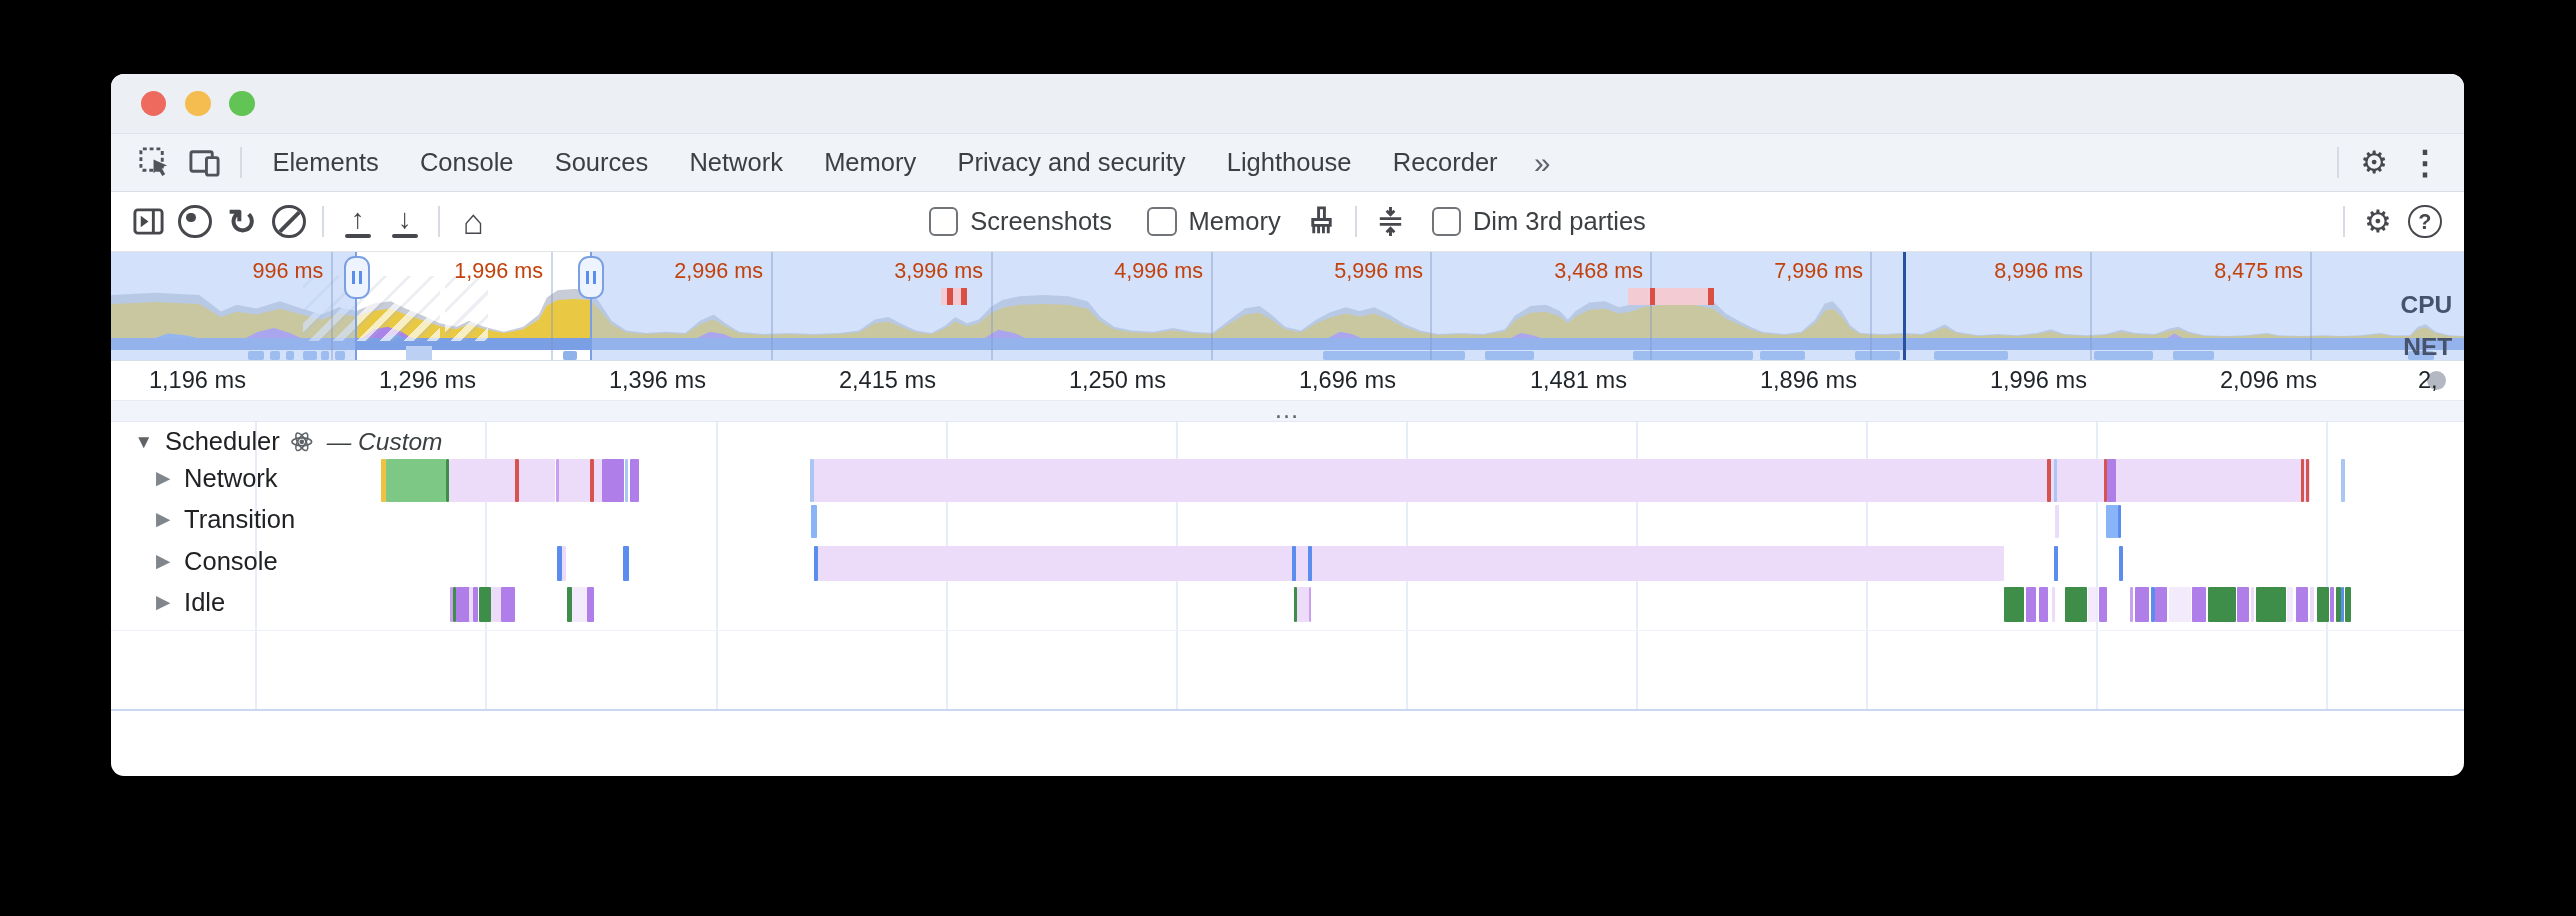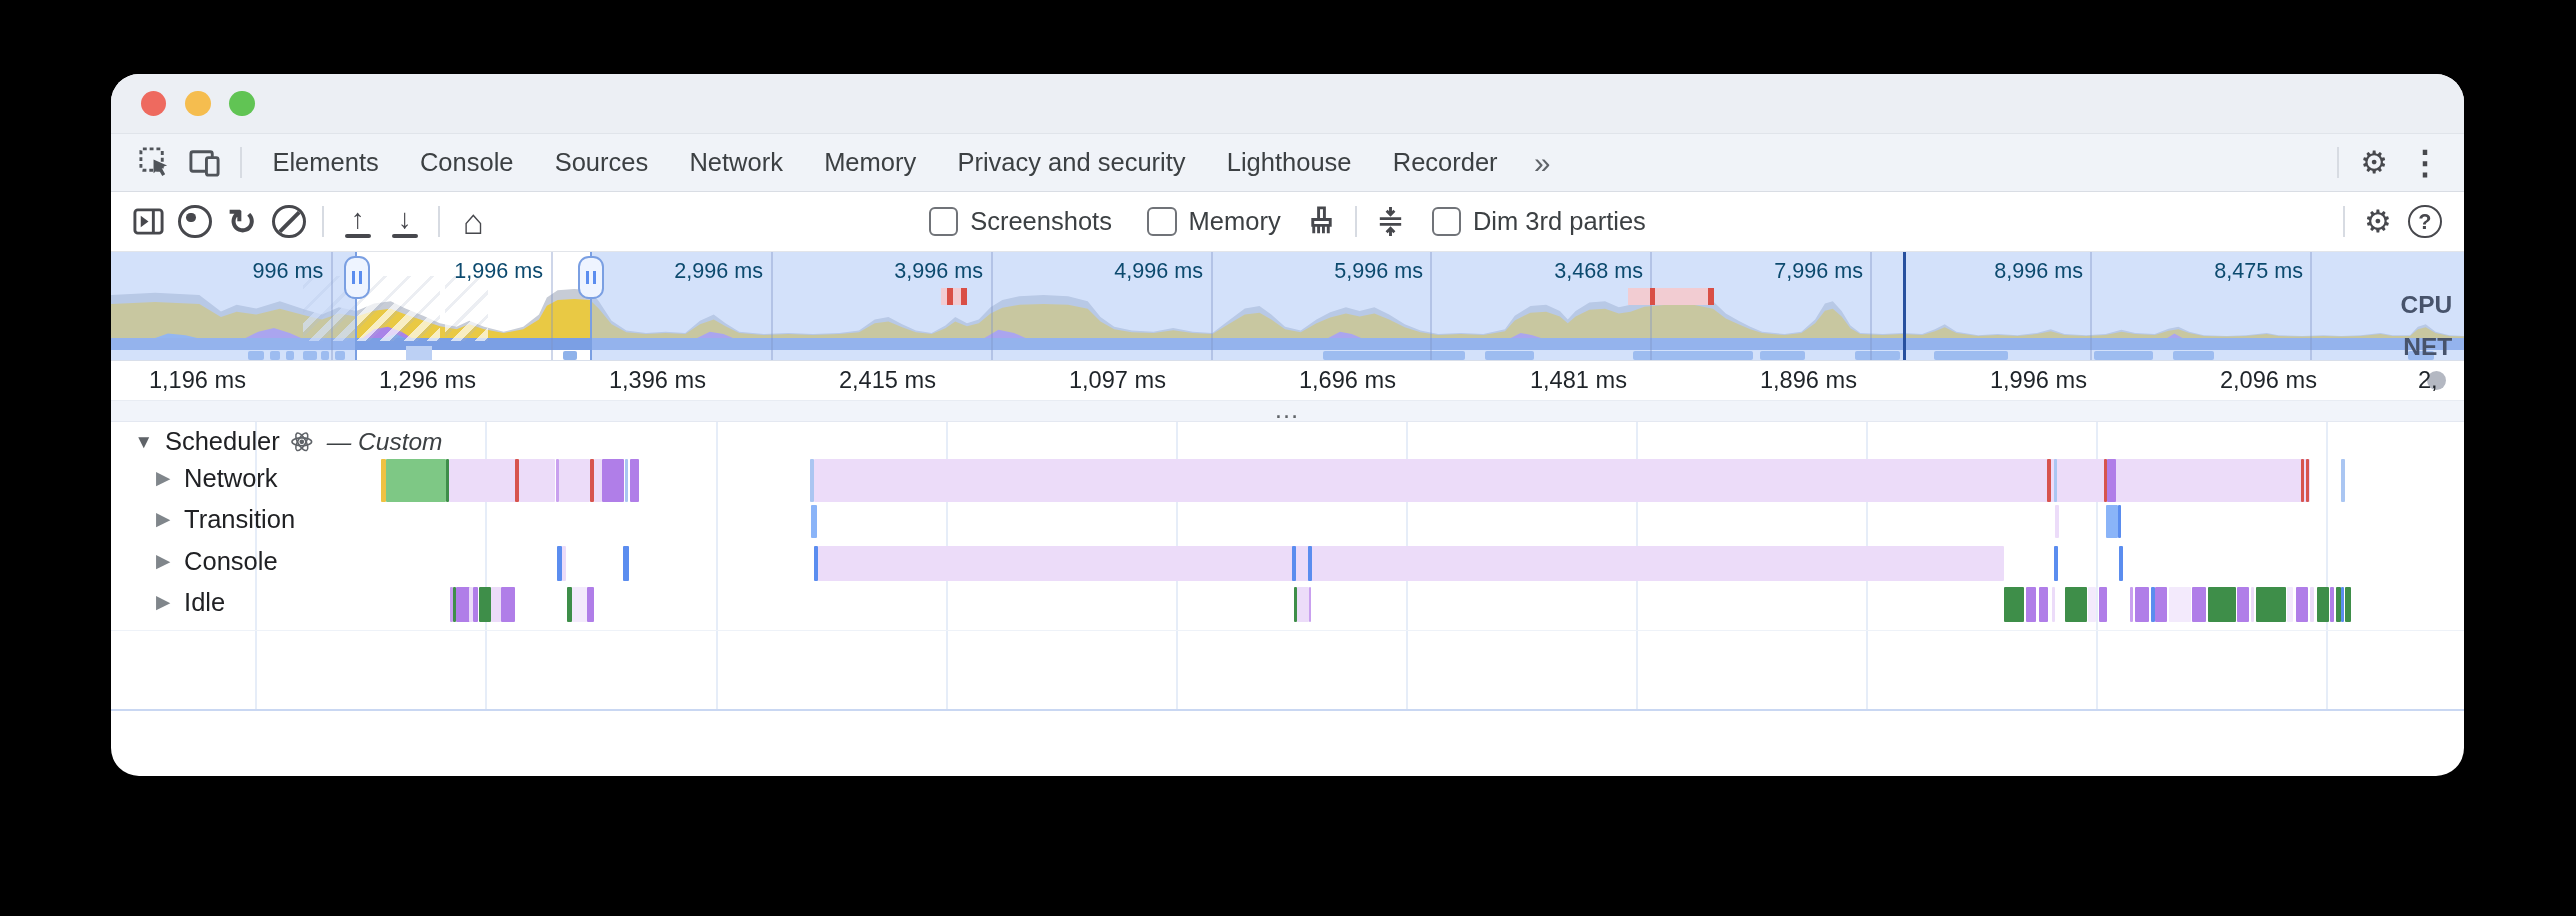--- a/index.html
+++ b/index.html
@@ -1,18 +1,18 @@
 <!DOCTYPE html>
 <html><head>
 <meta charset="utf-8">
 <style>
   html,body{margin:0;padding:0;background:#000;width:2576px;height:917px;overflow:hidden;
     font-family:"Liberation Sans", sans-serif;-webkit-font-smoothing:antialiased;}
   .window{position:absolute;left:111px;top:74px;width:2353px;height:702px;background:#fff;
-    border-radius:28px;overflow:hidden;box-shadow:0 23.6px 69px rgba(0,0,0,.65);}
+    border-radius:13px;overflow:hidden;box-shadow:0 23.6px 69px rgba(0,0,0,.65);}
   
   .titlebar{height:59px;background:#eceff4;border-bottom:1px solid #e0e4ea;position:relative;}
   .tl{position:absolute;top:16.7px;width:25.5px;height:25.5px;border-radius:50%;}
   
   .tabbar{height:57px;background:#f0f3f8;border-bottom:1px solid #d9dde4;display:flex;align-items:center;padding:0 13.7px 0 17.7px;}
   .tab{height:57px;display:flex;align-items:center;padding:0 20.6px;font-size:25.5px;color:#3c4043;cursor:default;position:relative;white-space:nowrap;}
   .tab.active{color:#1a66d0;}
   .tab.active::after{content:"";position:absolute;left:7.9px;right:7.9px;bottom:0;height:4.9px;background:#1a66d0;border-radius:3.9px 3.9px 0 0;}
   .tb-ic{width:43px;height:43px;display:flex;align-items:center;justify-content:center;margin:0 3.9px;color:#50545a;}
   .vdiv{width:2px;height:31px;background:#d7dbe2;margin:0 9.8px;}
@@ -32,21 +32,21 @@
   .arrowio{display:flex;flex-direction:column;align-items:center;line-height:1;}
   .arrowio .ar{font-size:27.5px;font-weight:bold;color:#47484d;}
   .arrowio .base{width:25.5px;height:3.9px;background:#47484d;margin-top:2px;border-radius:2px;}
   .ic-help{width:29.5px;height:29.5px;border:2.9px solid #47484d;border-radius:50%;display:flex;align-items:center;justify-content:center;
     font-size:21.6px;font-weight:bold;color:#47484d;}
   .ic-home{font-size:35px;color:#47484d;line-height:1;}
   .ic-reload{font-size:35px;color:#47484d;line-height:1;font-weight:bold;}
   
   .overview{height:108px;position:relative;background:#fff;overflow:hidden;}
   .ov-grid{position:absolute;top:0;bottom:0;width:2px;background:rgba(125,148,198,.38);z-index:4;}
-  .ov-label{position:absolute;top:5.9px;height:25.5px;width:236px;text-align:right;font-size:21.6px;color:#0c4a6e;z-index:5;}
+  .ov-label{position:absolute;top:5.9px;height:25.5px;width:236px;text-align:right;font-size:21.6px;color:#c2410c;z-index:5;}
   .ov-dim{position:absolute;top:0;bottom:0;background:rgba(171,197,245,.52);z-index:3;}
   .hatch{position:absolute;top:23.6px;height:65px;z-index:2;opacity:.8;
     background:repeating-linear-gradient(135deg, rgba(255,255,255,.85) 0 6.9px, rgba(170,180,200,.28) 6.9px 9.8px, rgba(255,255,255,0) 9.8px 16.7px);}
   #cpuChart{position:absolute;left:0;top:25.5px;width:2353px;height:61px;z-index:1;}
   .net-band{position:absolute;left:0;top:86px;width:100%;height:11.8px;background:#7b9fe4;z-index:1;}
   .net-seg{position:absolute;top:99px;height:8.8px;background:#8fb2ea;border-radius:2px;z-index:1;}
   .net-sq{position:absolute;top:94px;height:13.7px;background:#bcd0f4;z-index:1;}
   .marker{position:absolute;top:36px;height:16.7px;background:#f2ccd2;z-index:5;}
   .marker .stripe{position:absolute;top:0;bottom:0;width:5.9px;background:#d94f46;}
   .sel-line{position:absolute;top:0;bottom:0;width:2px;background:#7a9fe2;z-index:6;}
@@ -264,21 +264,21 @@
       </div>
       <div class="playhead" style="left: 1792px;"></div>
     </div>
 
   <div class="ruler" id="ruler">
     <span class="scrolldot"></span>
   <div class="r-label" style="left: -101px;">1,196 ms</div>
       <div class="r-label" style="left: 129px;">1,296 ms</div>
       <div class="r-label" style="left: 359px;">1,396 ms</div>
       <div class="r-label" style="left: 589px;">2,415 ms</div>
-      <div class="r-label" style="left: 819px;">1,097 ms</div>
+      <div class="r-label" style="left: 819px;">1,250 ms</div>
       <div class="r-label" style="left: 1049px;">1,696 ms</div>
       <div class="r-label" style="left: 1280px;">1,481 ms</div>
       <div class="r-label" style="left: 1510px;">1,896 ms</div>
       <div class="r-label" style="left: 1740px;">1,996 ms</div>
       <div class="r-label" style="left: 1970px;">2,096 ms</div>
       <div class="r-label" style="left: 2307px; width: 39px; text-align: left;">2,</div>
     </div>
 
   <div class="expander">
     <span class="dots">…</span>

